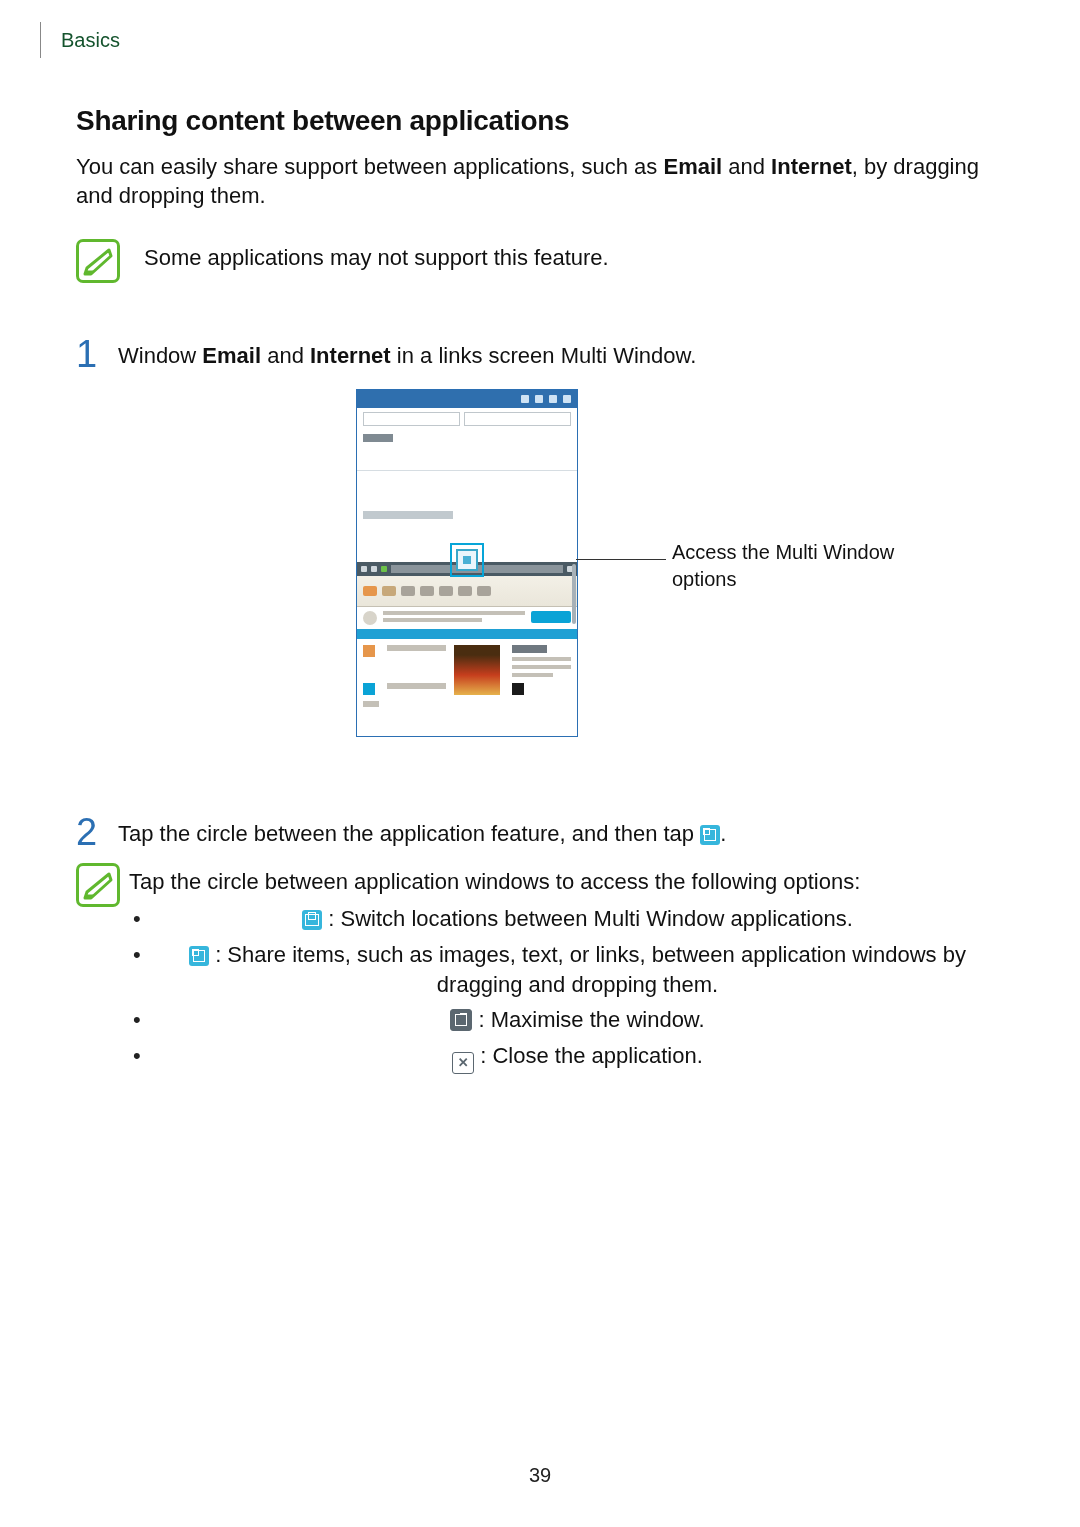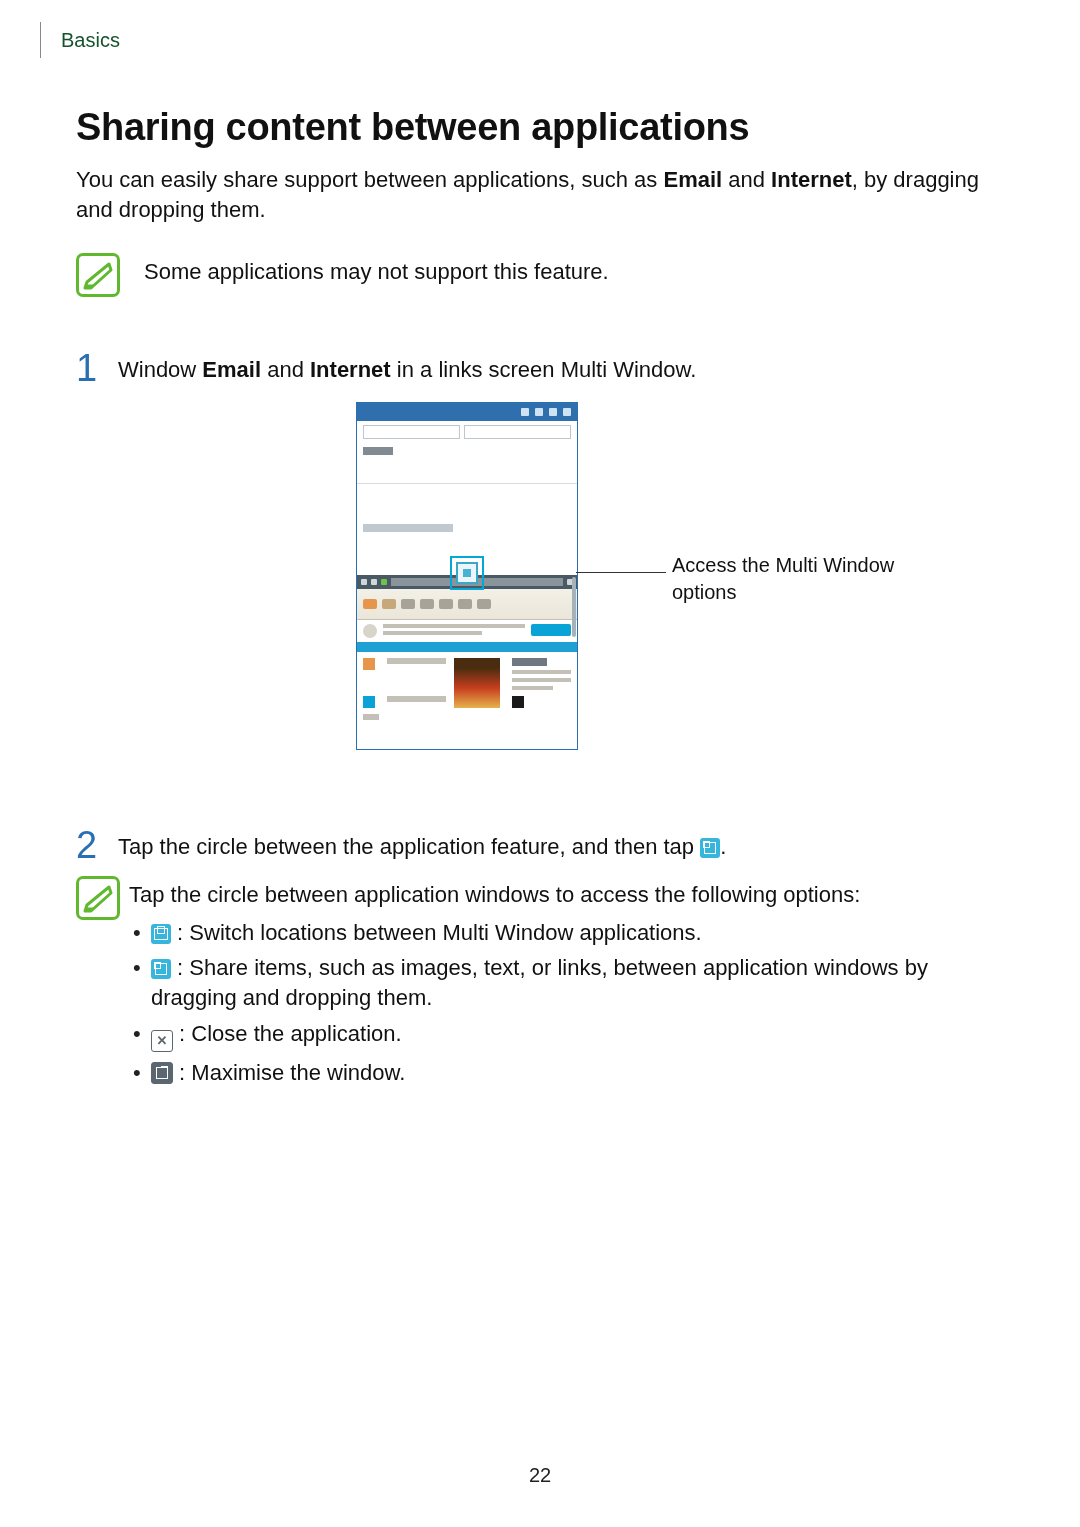--- a/index.html
+++ b/index.html
@@ -34,21 +34,21 @@
     border-left: 1px solid #888;
     margin-right: 14px;
   }
   .content {
     position: absolute;
     left: 76px;
     right: 76px;
     top: 102px;
   }
   h2.title {
-    font-size: 38px;
+    font-size: 28px;
     font-weight: 700;
     margin: 0 0 12px 0;
     letter-spacing: -0.3px;
   }
   p.intro {
     margin: 0 0 28px 0;
   }
   strong { font-weight: 700; }
   .note-row {
     display: flex;
@@ -224,21 +224,21 @@
   .ic-switch::before{content:"";position:absolute;top:2px;left:6px;width:6px;height:6px;border:1px solid #fff;background:#36b6dc;}
 
   .ic-max{ background:#5b6770;border:1px solid #5b6770; color:#fff;}
   .ic-max::after{content:"";position:absolute;top:4px;left:4px;width:10px;height:10px;border:1px solid #fff;}
   .ic-max::before{content:"";position:absolute;top:3px;left:9px;width:6px;height:6px;border-top:1px solid #fff;border-right:1px solid #fff;}
 
   .ic-close{ background:#fff;border:1px solid #5b6770;color:#5b6770;font-weight:700;}
   .ic-close::after{content:"✕";font-size:13px;line-height:18px;}
 
   ul.opts {
-    list-style:none; padding:0; margin:8px 0 0 0;
+    list-style:none; padding:0; margin:8px 0 0 0;text-align:center;
   }
   ul.opts li{
     margin:6px 0;
     padding-left:22px;
     position:relative;
   }
   ul.opts li::before{
     content:"•";
     position:absolute; left:4px; top:0;
     font-size:22px; color:#222;
@@ -373,25 +373,25 @@
       <div class="note-body">
         <div>Tap the circle between application windows to access the following options:</div>
         <ul class="opts">
           <li>
             <span class="inline-icon ic-switch"></span><span> : Switch locations between Multi Window applications.</span>
           </li>
           <li>
             <span class="inline-icon ic-share"></span><span> : Share items, such as images, text, or links, between application windows by dragging and dropping them.</span>
           </li>
           <li>
+            <span class="inline-icon ic-max"></span><span> : Maximise the window.</span>
+          </li>
+          <li>
             <span class="inline-icon ic-close"></span><span> : Close the application.</span>
           </li>
-          <li>
-            <span class="inline-icon ic-max"></span><span> : Maximise the window.</span>
-          </li>
         </ul>
       </div>
     </div>
 
   </div>
 
-  <div class="page-num">22</div>
+  <div class="page-num">39</div>
 </div>
 
 </body></html>

